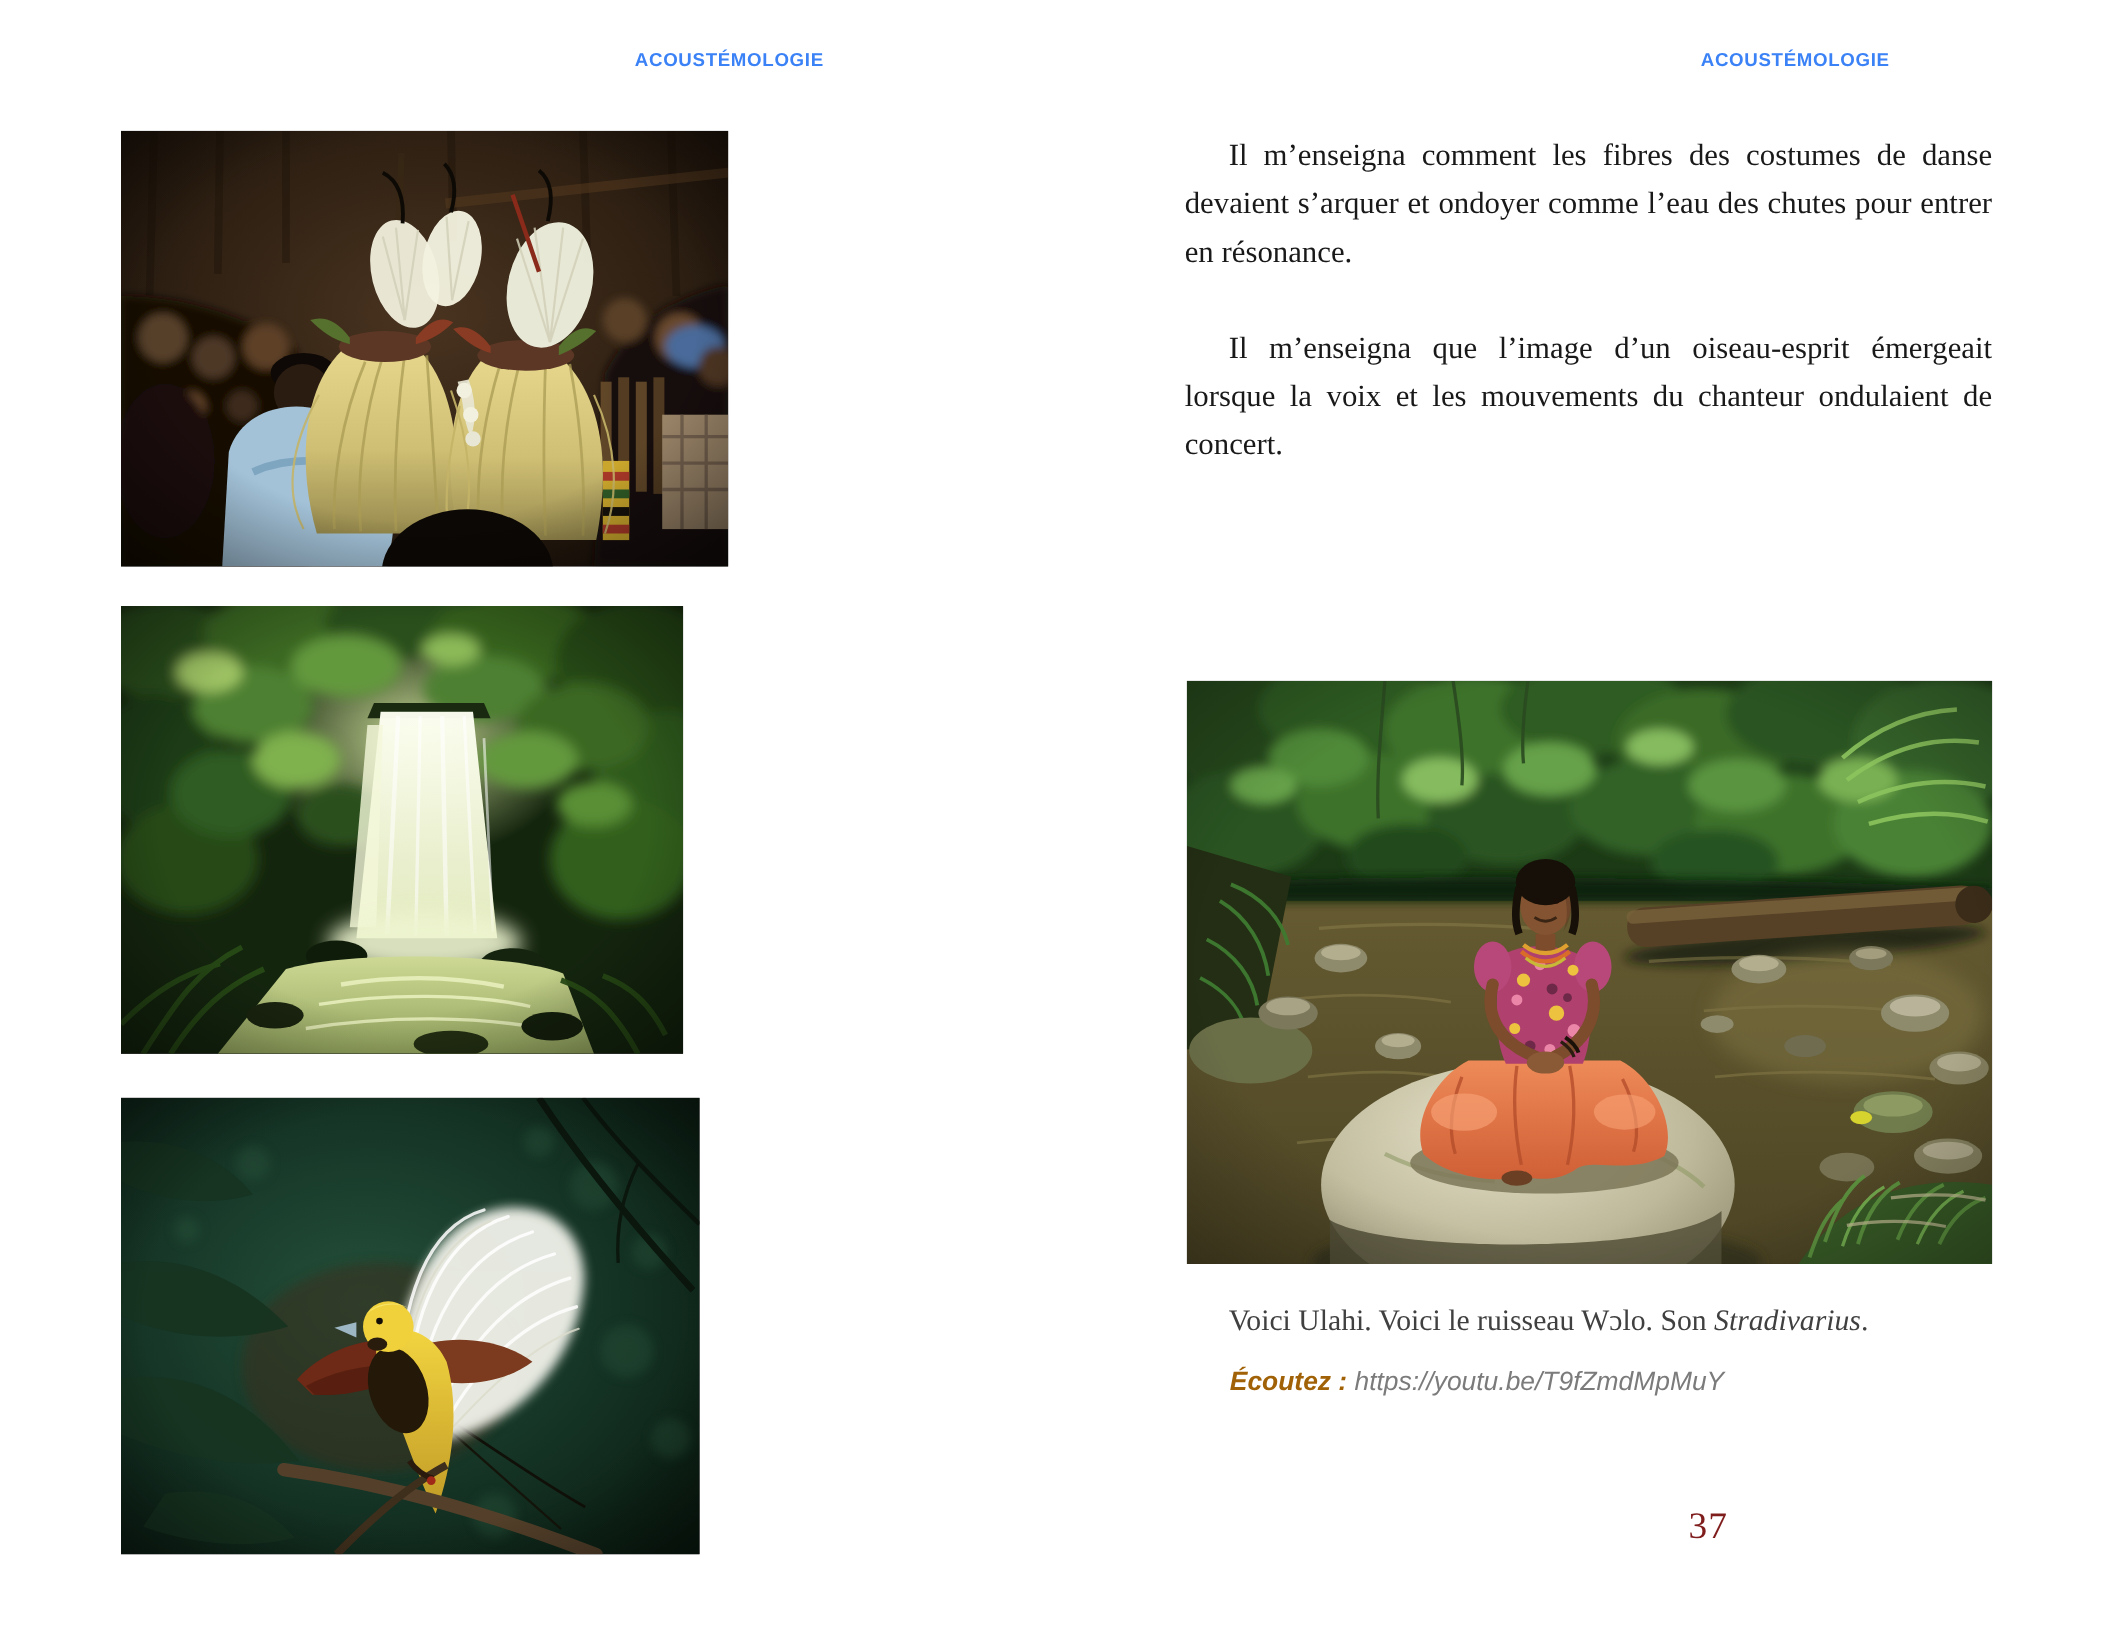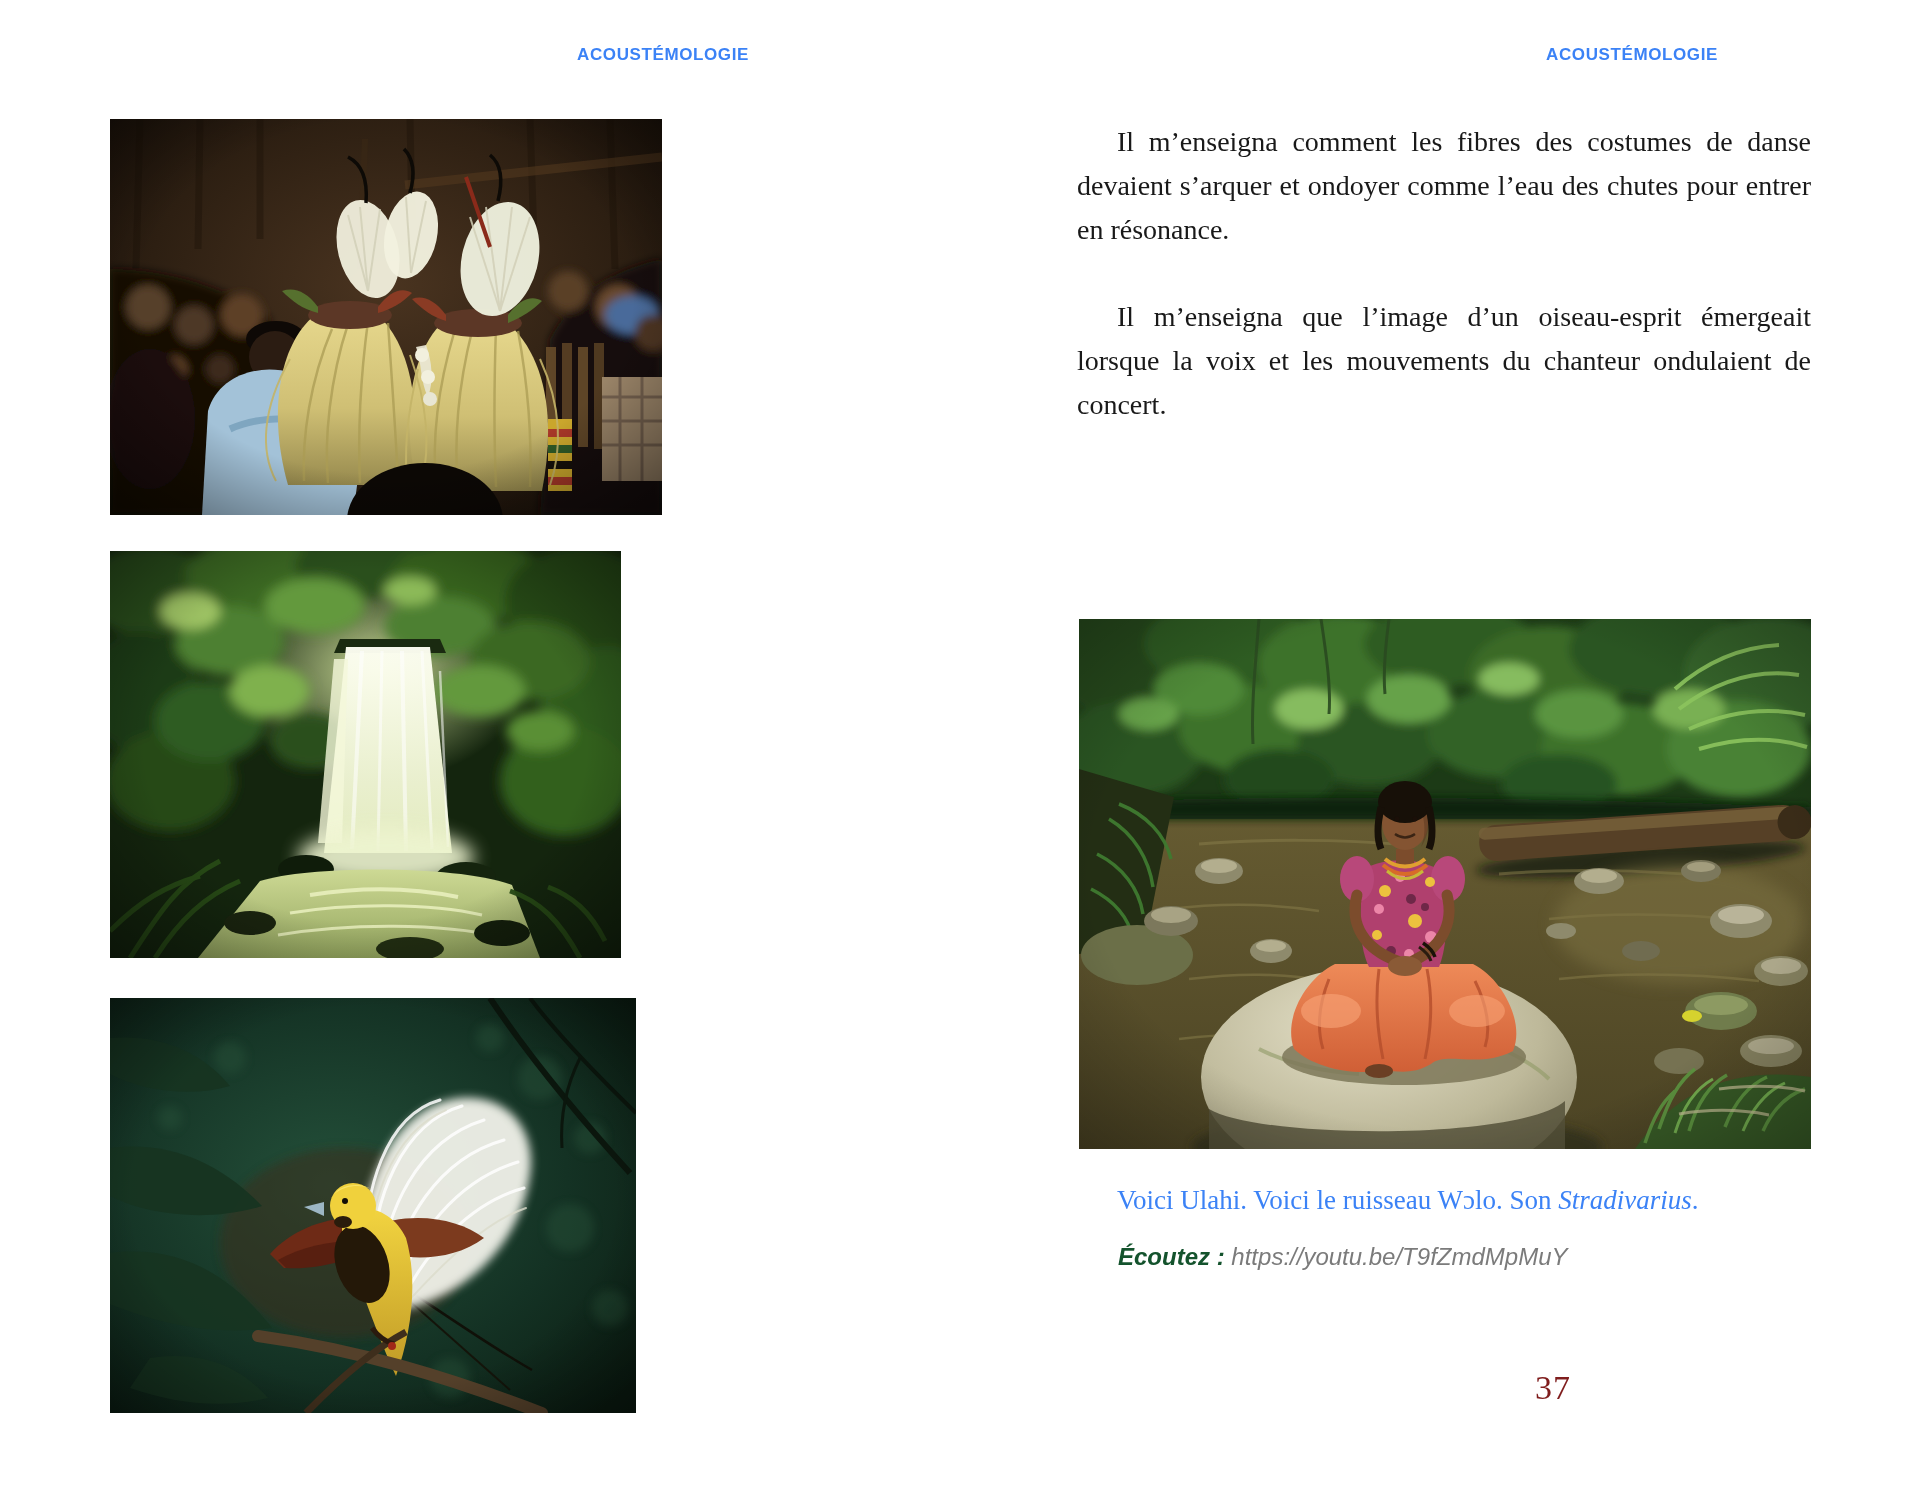--- a/index.html
+++ b/index.html
@@ -22,28 +22,28 @@
   #photo-ulahi{left:1079px;top:619px;width:732px;height:530px;}
   .body-text{
     position:absolute;left:1077px;top:120px;width:734px;color:#191919;
   }
   .body-text p{
     margin:0 0 43px 0;font-size:28px;line-height:44px;text-align:justify;
     text-indent:40px;
   }
   .caption{
     position:absolute;left:1077px;top:1183px;width:734px;
-    font-size:27px;line-height:34px;color:#3b82f6;text-indent:40px;white-space:nowrap;
+    font-size:27px;line-height:34px;color:#404040;text-indent:40px;white-space:nowrap;
   }
   .listen-line{
     position:absolute;left:1077px;top:1242px;width:734px;
     font-family:"Liberation Sans", sans-serif;font-style:italic;font-size:24px;
     line-height:30px;text-indent:41px;white-space:nowrap;
   }
-  .listen-label, .listen-sep{font-weight:700;color:#14532d;margin-top:24px;}
+  .listen-label, .listen-sep{font-weight:700;color:#a16207;margin-top:24px;}
   .listen-url{font-weight:400;color:#7b7b7b;}
   .page-number{
     position:absolute;left:1535px;top:1369px;
     font-family:Liberation Serif, serif;font-size:34px;font-weight:400;
     color:#7f1d1d;letter-spacing:1px;
   }
 </style>
 </head>
 <body>
 

